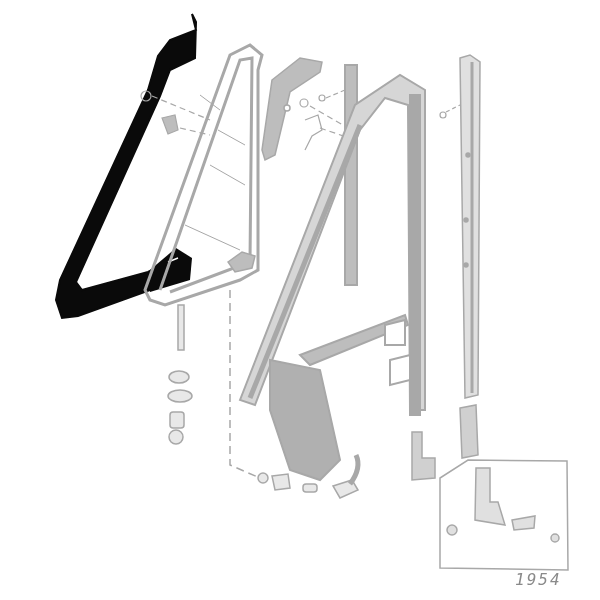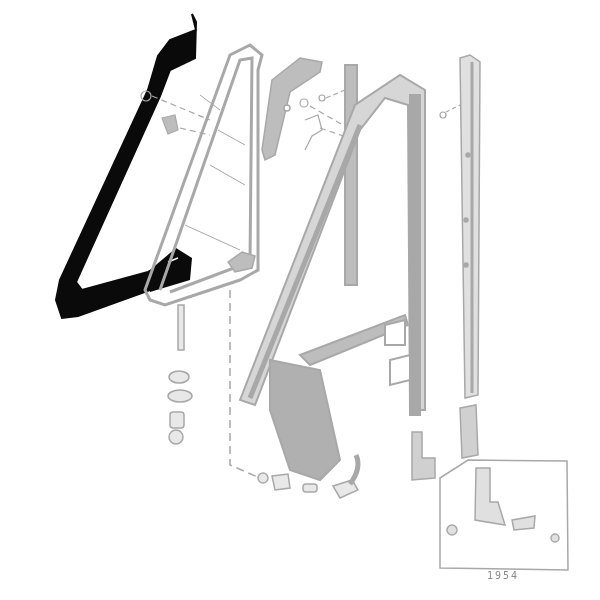--- a/index.html
+++ b/index.html
@@ -1,18 +1,18 @@
 <!DOCTYPE html>
 <html><head>
   <meta charset="utf-8">
   <style>
     html, body { margin: 0; padding: 0; background: #ffffff; }
     body { width: 600px; height: 600px; position: relative; overflow: hidden; font-family: "DejaVu Sans", sans-serif; }
     #diagram { position: absolute; left: 0; top: 0; width: 600px; height: 600px; }
-    .inset-label { position: absolute; left: 487px; top: 570px; font-family: "DejaVu Sans Mono", monospace; font-size: 10px; letter-spacing: 2px; color: #8a8a8a; }
+    .inset-label { position: absolute; left: 515px; top: 570px; font-family: "DejaVu Sans Mono", monospace; font-size: 16px; letter-spacing: 2px; color: #8a8a8a; font-style: italic; }
   </style>
 </head>
 <body>
 
 <svg id="diagram" viewBox="0 0 600 600" xmlns="http://www.w3.org/2000/svg">
 
   <g>
     <path d="M192,14 L196,30 L170,40 L158,56 L148,90 L60,280 L56,300 L62,318 L78,316 L150,290 L185,278 L188,260 L172,260 L148,272 L82,290 L76,282 L160,96 L170,70 L195,58 L196,22 Z" fill="#0a0a0a" stroke="#0a0a0a" stroke-width="2"></path>
     <path d="M150,292 L190,280 L192,258 L176,248 L150,270 Z" fill="#0a0a0a"></path>
     <line x1="125" y1="100" x2="135" y2="95" stroke="#fff" stroke-width="1"></line>

